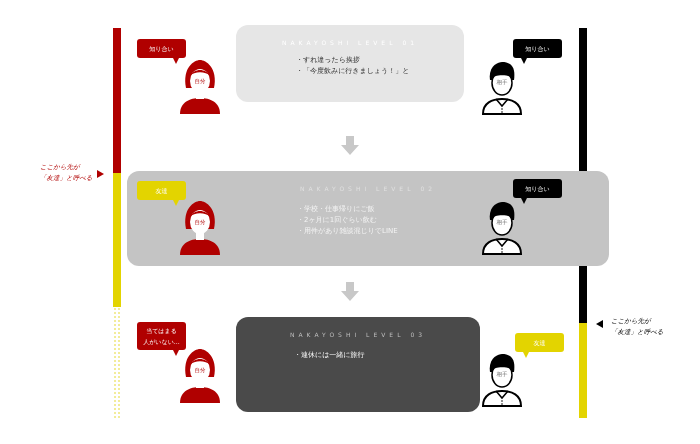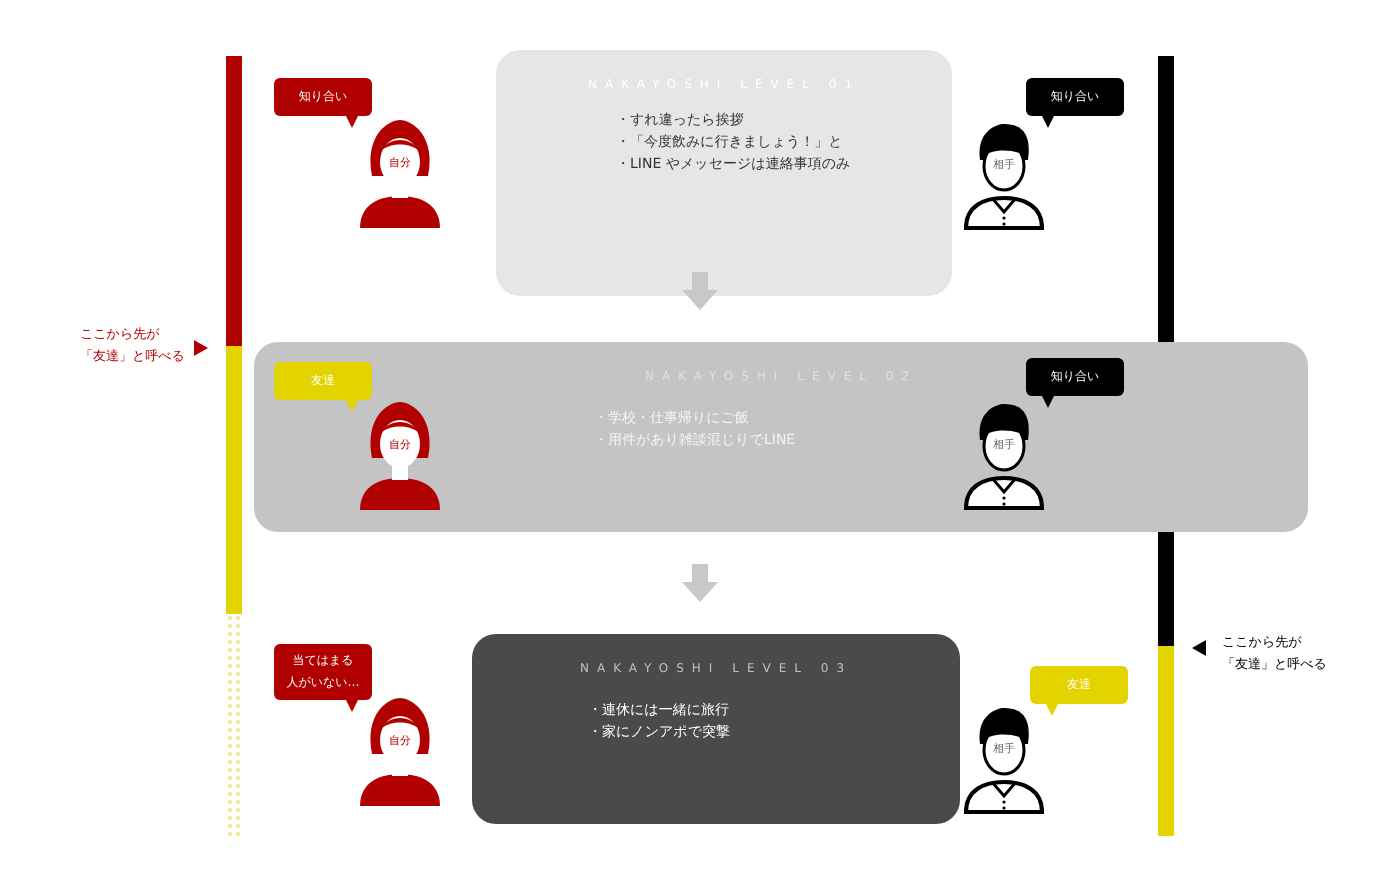--- a/index.html
+++ b/index.html
@@ -6,21 +6,21 @@
   body { width:700px; height:444px; background:#ffffff; position:relative; overflow:hidden;
          font-family:"DejaVu Sans", sans-serif; }
   .bar { position:absolute; }
   .dots { position:absolute; background-image: radial-gradient(#f2ec9a 1px, transparent 1.2px); background-size:4px 4px; }
   .panel { position:absolute; border-radius:12px; }
   .lvl-title { position:absolute; left:0; right:0; text-align:center; font-size:6px; letter-spacing:4px; }
   .items { position:absolute; font-size:7px; line-height:11px; }
   .items div { white-space:pre; }
   .bubble { position:absolute; font-size:6px; text-align:center; border-radius:3px; line-height:1.4; }
   .bubble .tail { position:absolute; width:0; height:0; }
-  .side-note { position:absolute; font-size:6.5px; line-height:11px; }
+  .side-note { position:absolute; font-size:6.5px; line-height:11px;font-style:italic; }
   .tri { position:absolute; width:0; height:0; }
   .arrow { position:absolute; }
   .person { position:absolute; }
   .plabel { position:absolute; font-size:5.5px; text-align:center; width:24px; }
 </style>
 </head>
 <body>
 
 <div class="bar" style="left:113px;top:28px;width:8px;height:145px;background:#b00000;"></div>
 <div class="bar" style="left:113px;top:173px;width:8px;height:134px;background:#e3d400;"></div>
@@ -34,26 +34,25 @@
   <div>「友達」と呼べる</div>
 </div>
 <div class="tri" style="left:97px;top:170px;border-top:4px solid transparent;border-bottom:4px solid transparent;border-left:7px solid #b00000;"></div>
 
 <div class="side-note" style="left:611px;top:316px;color:#000;">
   <div>ここから先が</div>
   <div>「友達」と呼べる</div>
 </div>
 <div class="tri" style="left:596px;top:320px;border-top:4px solid transparent;border-bottom:4px solid transparent;border-right:7px solid #000;"></div>
 
-<div class="panel" style="left:248px;top:25px;width:228px;height:123px;background:#e6e6e6;">
+<div class="panel" style="left:236px;top:25px;width:228px;height:77px;background:#e6e6e6;">
   <div class="lvl-title" style="top:14px;color:#ffffff;">NAKAYOSHI LEVEL 01</div>
   <div class="items" style="left:60px;top:30px;color:#333;">
     <div>・すれ違ったら挨拶</div>
     <div>・「今度飲みに行きましょう！」と</div>
-    <div>・LINE やメッセージは連絡事項のみ</div>
   </div>
 </div>
 
 <div class="bubble" style="left:137px;top:39px;width:49px;height:19px;background:#b00000;color:#fff;line-height:19px;">
   <span>知り合い</span>
   <div class="tail" style="left:36px;top:19px;border-left:3px solid transparent;border-right:3px solid transparent;border-top:6px solid #b00000;"></div>
 </div>
 
 <svg class="person" style="left:178px;top:58px;" width="44" height="58" viewBox="0 0 44 58">
   <path d="M8 30 C4 10 16 2 22 2 C28 2 40 10 36 30 Z" fill="#b00000"></path>
@@ -77,24 +76,25 @@
   <path d="M16 39 L22 46 L28 39" fill="none" stroke="#000" stroke-width="1.5"></path>
   <circle cx="22" cy="49" r="0.8" fill="#000"></circle>
     <circle cx="22" cy="52" r="0.8" fill="#000"></circle>
 </svg>
 <div class="plabel" style="left:490px;top:79px;color:#666;">相手</div>
 
 <svg class="arrow" style="left:340px;top:136px;" width="20" height="20" viewBox="0 0 20 20">
   <path d="M6 0 H14 V9 H19 L10 19 L1 9 H6 Z" fill="#c8c8c8"></path>
 </svg>
 
-<div class="panel" style="left:127px;top:171px;width:527px;height:95px;background:#c4c4c4;">
+<div class="panel" style="left:127px;top:171px;width:482px;height:95px;background:#c4c4c4;">
   <div class="lvl-title" style="top:14px;color:#e0e0e0;">NAKAYOSHI LEVEL 02</div>
   <div class="items" style="left:170px;top:33px;color:#f4f4f4;">
     <div>・学校・仕事帰りにご飯</div>
+    <div>・2ヶ月に1回ぐらい飲む</div>
     <div>・用件があり雑談混じりでLINE</div>
   </div>
 </div>
 
 <div class="bubble" style="left:137px;top:181px;width:49px;height:19px;background:#e3d400;color:#fff;line-height:19px;">
   <span>友達</span>
   <div class="tail" style="left:36px;top:19px;border-left:3px solid transparent;border-right:3px solid transparent;border-top:6px solid #e3d400;"></div>
 </div>
 <svg class="person" style="left:178px;top:199px;" width="44" height="58" viewBox="0 0 44 58">
   <path d="M8 30 C4 10 16 2 22 2 C28 2 40 10 36 30 Z" fill="#b00000"></path>
@@ -121,21 +121,20 @@
 <div class="plabel" style="left:490px;top:219px;color:#666;">相手</div>
 
 <svg class="arrow" style="left:340px;top:282px;" width="20" height="20" viewBox="0 0 20 20">
   <path d="M6 0 H14 V9 H19 L10 19 L1 9 H6 Z" fill="#c8c8c8"></path>
 </svg>
 
 <div class="panel" style="left:236px;top:317px;width:244px;height:95px;background:#4a4a4a;">
   <div class="lvl-title" style="top:14px;color:#bfbfbf;">NAKAYOSHI LEVEL 03</div>
   <div class="items" style="left:58px;top:33px;color:#ffffff;">
     <div>・連休には一緒に旅行</div>
-    <div>・家にノンアポで突撃</div>
   </div>
 </div>
 
 <div class="bubble" style="left:137px;top:322px;width:49px;height:28px;background:#b00000;color:#fff;padding-top:3px;box-sizing:border-box;line-height:11px;">
   <div>当てはまる</div>
   <div>人がいない…</div>
   <div class="tail" style="left:36px;top:28px;border-left:3px solid transparent;border-right:3px solid transparent;border-top:6px solid #b00000;"></div>
 </div>
 <svg class="person" style="left:178px;top:347px;" width="44" height="58" viewBox="0 0 44 58">
   <path d="M8 30 C4 10 16 2 22 2 C28 2 40 10 36 30 Z" fill="#b00000"></path>

